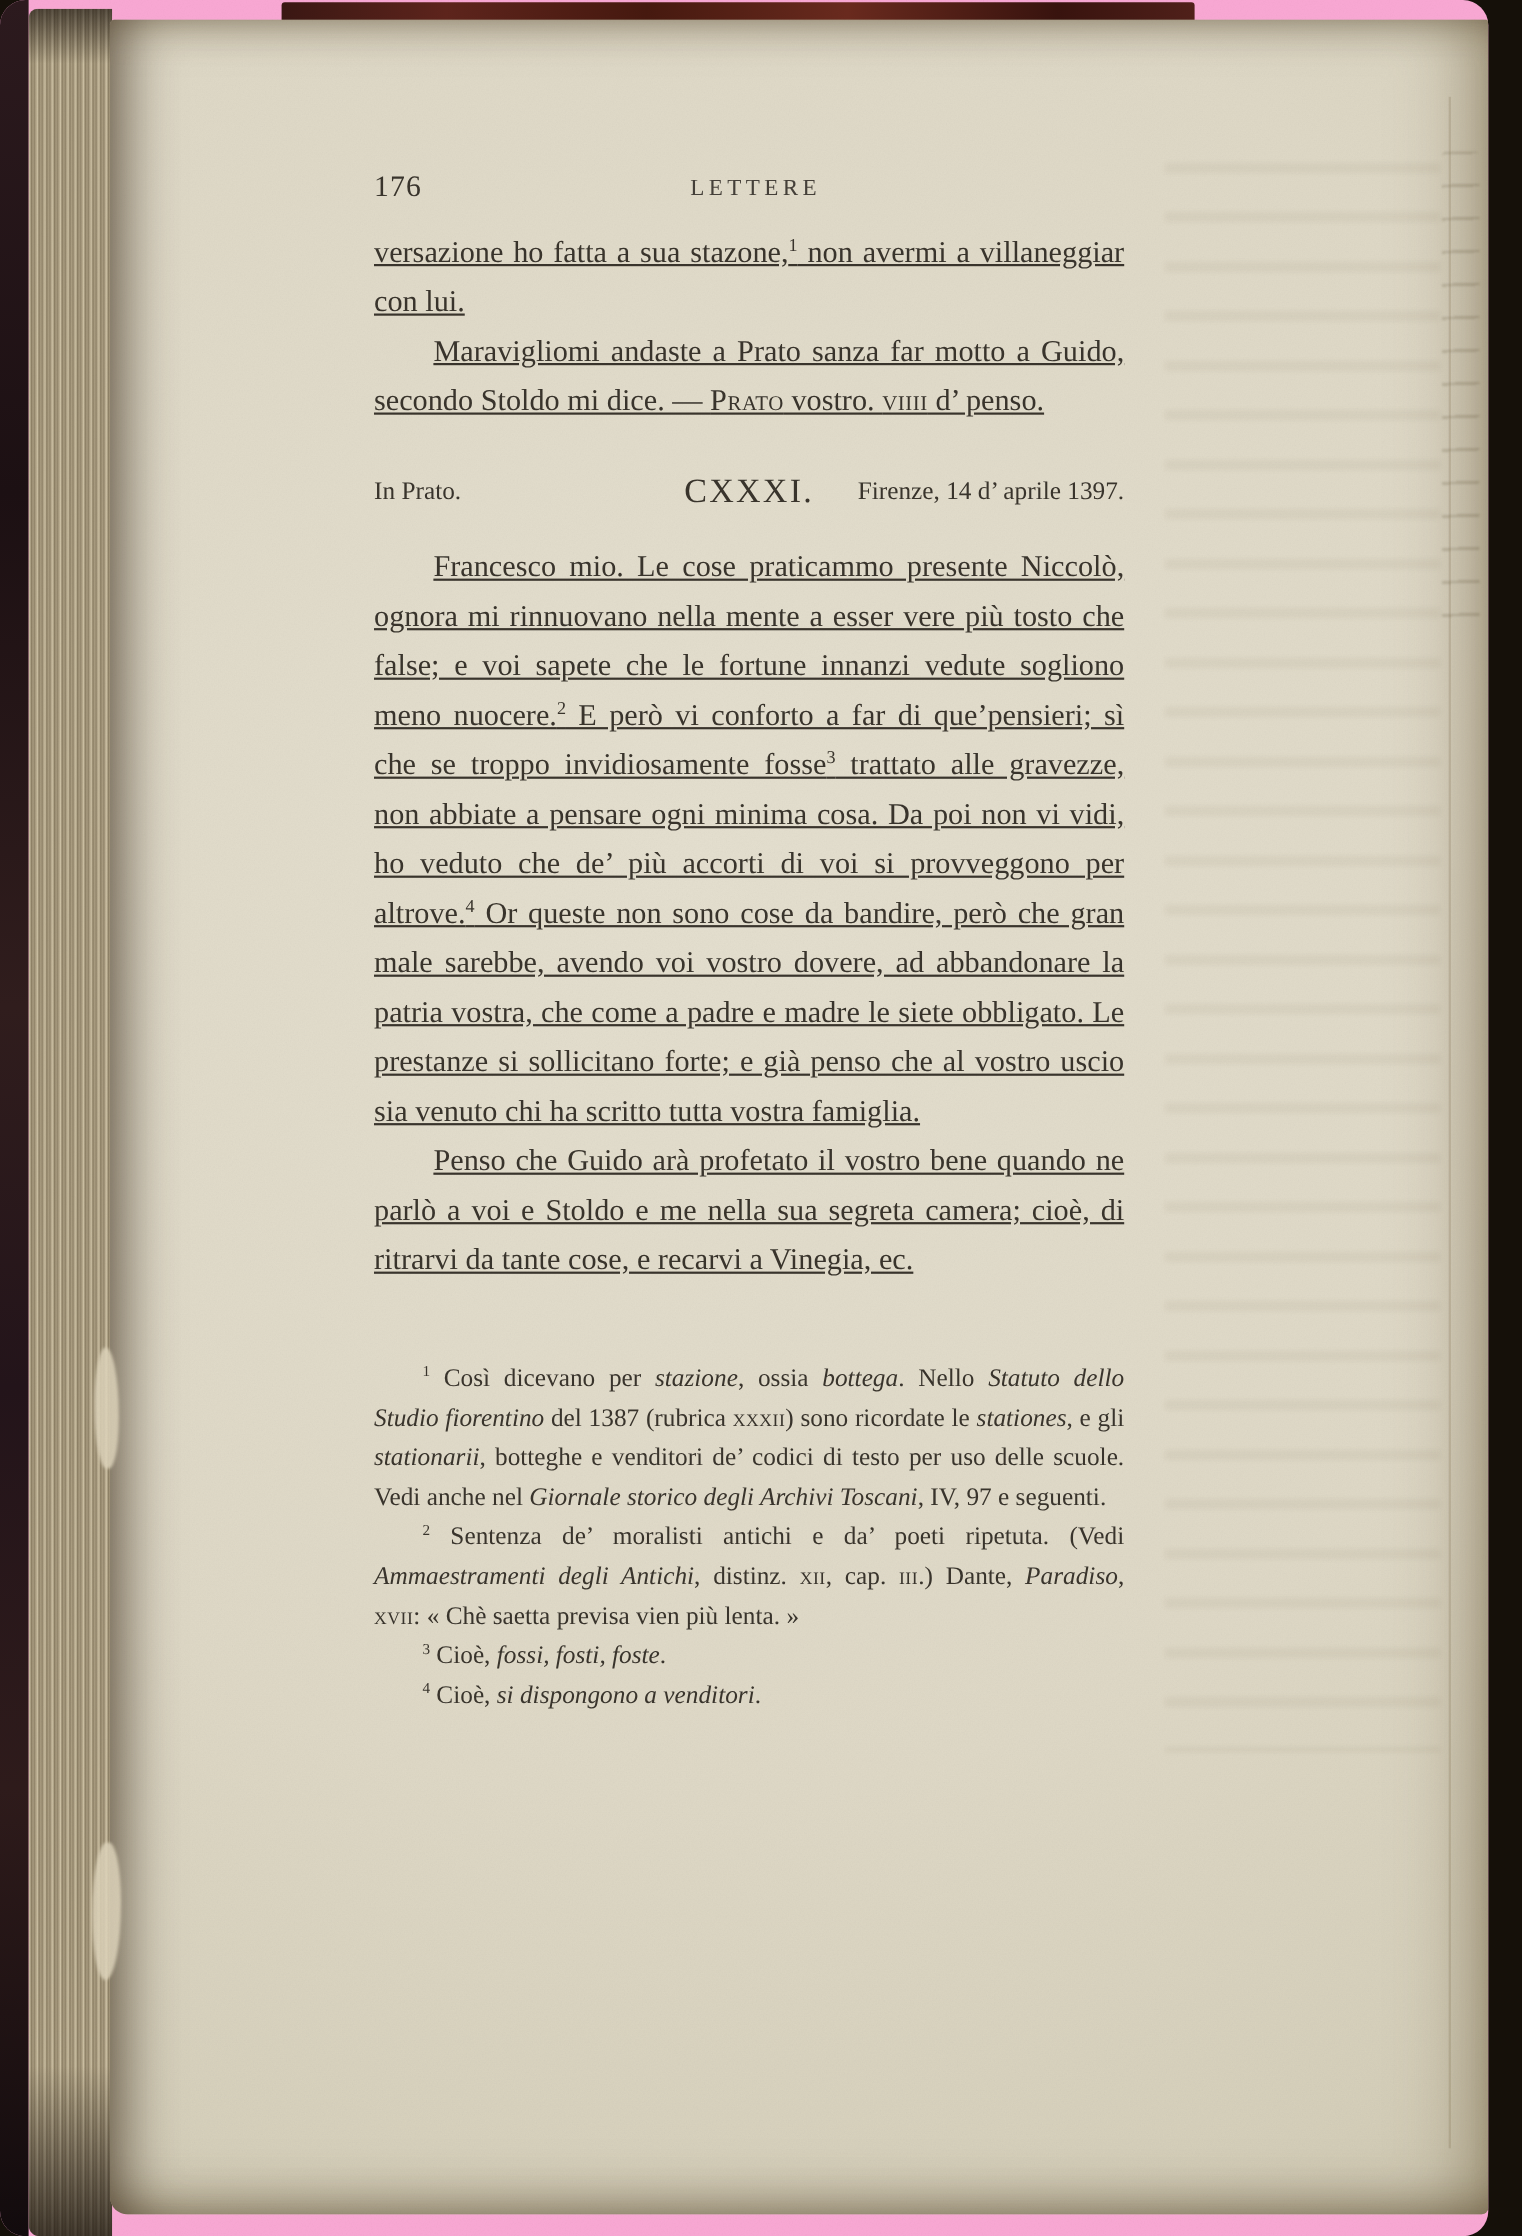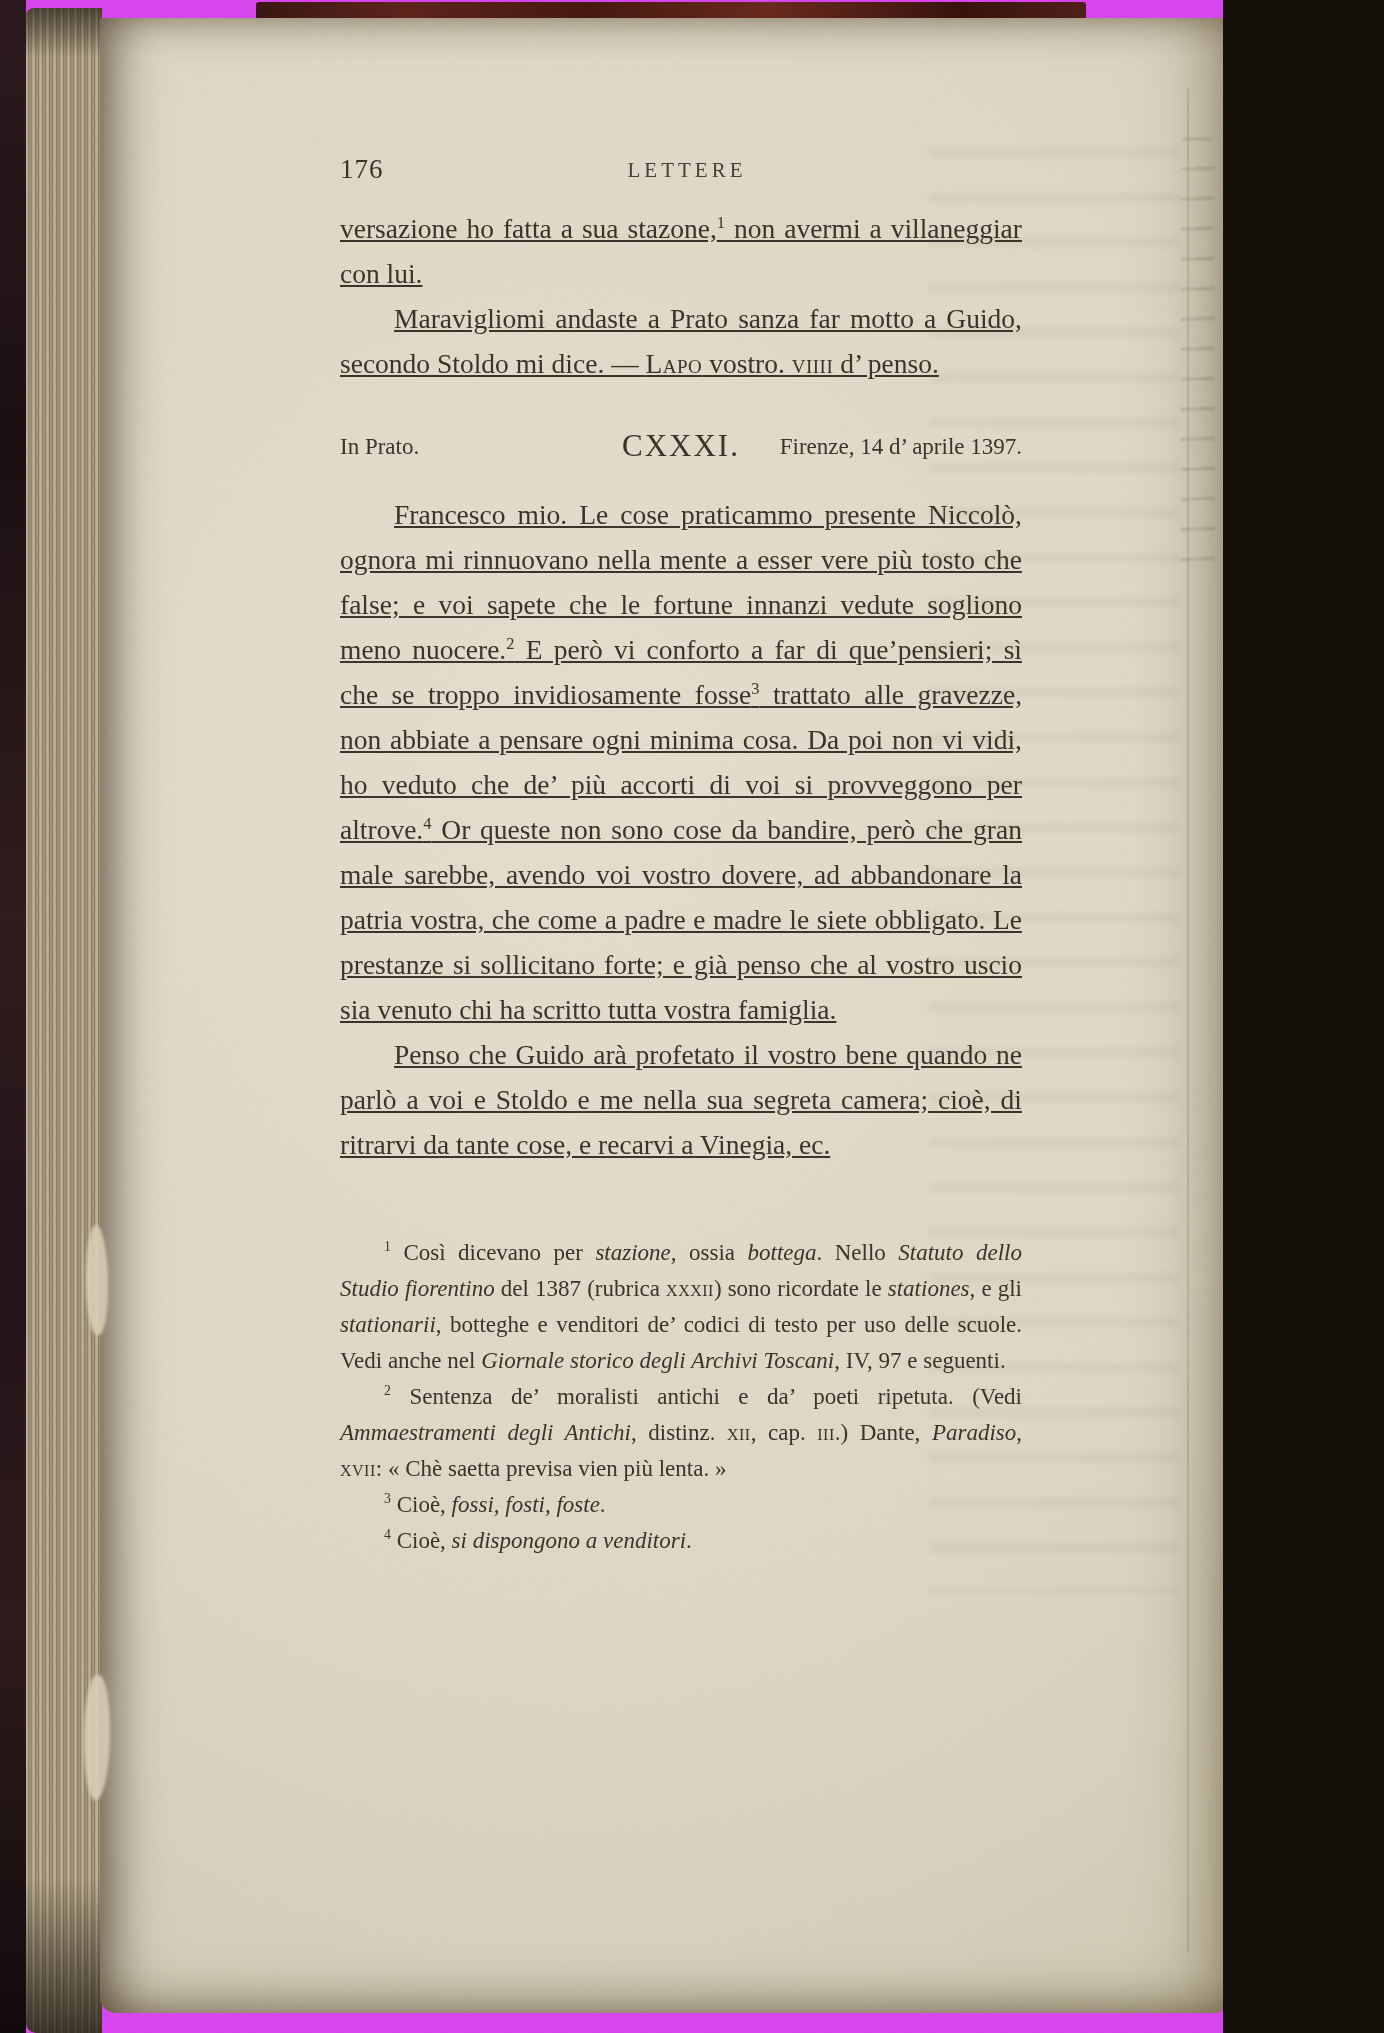--- a/index.html
+++ b/index.html
@@ -1,18 +1,18 @@
 <!DOCTYPE html>
 <html><head>
 <meta charset="utf-8">
 <style>
   html,body{margin:0;padding:0;background:#151009;}
   .scene{
-    position:relative;width:1223px;height:2033px;overflow:hidden;
-    background:#d946ef;font-family:"Liberation Serif","DejaVu Serif",serif;
+    position:relative;width:1353px;height:2033px;overflow:hidden;
+    background:#f9a8d4;font-family:"Liberation Serif","DejaVu Serif",serif;border-radius:23px;
   }
   
   .book-top{
     position:absolute;left:256px;top:2px;width:830px;height:20px;border-radius:3px;
     background:linear-gradient(90deg,#3a1713,#5e241c 18%,#46190f 40%,#6a2a1e 62%,#38130e 85%,#50201a);
     filter:blur(0.5px);
   }
   
   .cover-left{
     position:absolute;left:0;top:0;width:26px;height:100%;
@@ -92,21 +92,21 @@
 
     <div class="text-col">
 
       <div class="header-row">
         <span class="page-number">176</span>
         <span class="running-title">LETTERE</span>
       </div>
 
       <div class="body-text prev">
           <p><span>versazione ho fatta a sua stazone,</span><span class="sup">1</span><span> non avermi a villaneggiar con lui.</span></p>
-          <p><span>Maravigliomi andaste a Prato sanza far motto a Guido, secondo Stoldo mi dice. — </span><span class="sc">Lapo</span><span> vostro. </span><span class="sc">viiii</span><span> d’ penso.</span></p>
+          <p><span>Maravigliomi andaste a Prato sanza far motto a Guido, secondo Stoldo mi dice. — </span><span class="sc">Prato</span><span> vostro. </span><span class="sc">viiii</span><span> d’ penso.</span></p>
         </div>
 
       <div class="letter-head">
         <span class="letter-place">In Prato.</span>
         <span class="letter-number">CXXXI.</span>
         <span class="letter-date">Firenze, 14 d’ aprile 1397.</span>
       </div>
 
       <div class="body-text">
           <p><span>Francesco mio. Le cose praticammo presente Niccolò, ognora mi rinnuovano nella mente a esser vere più tosto che false; e voi sapete che le fortune innanzi vedute sogliono meno nuocere.</span><span class="sup">2</span><span> E però vi conforto a far di que’pensieri; sì che se troppo invidiosamente fosse</span><span class="sup">3</span><span> trattato alle gravezze, non abbiate a pensare ogni minima cosa. Da poi non vi vidi, ho veduto che de’ più accorti di voi si provveggono per altrove.</span><span class="sup">4</span><span> Or queste non sono cose da bandire, però che gran male sarebbe, avendo voi vostro dovere, ad abbandonare la patria vostra, che come a padre e madre le siete obbligato. Le prestanze si sollicitano forte; e già penso che al vostro uscio sia venuto chi ha scritto tutta vostra famiglia.</span></p>

